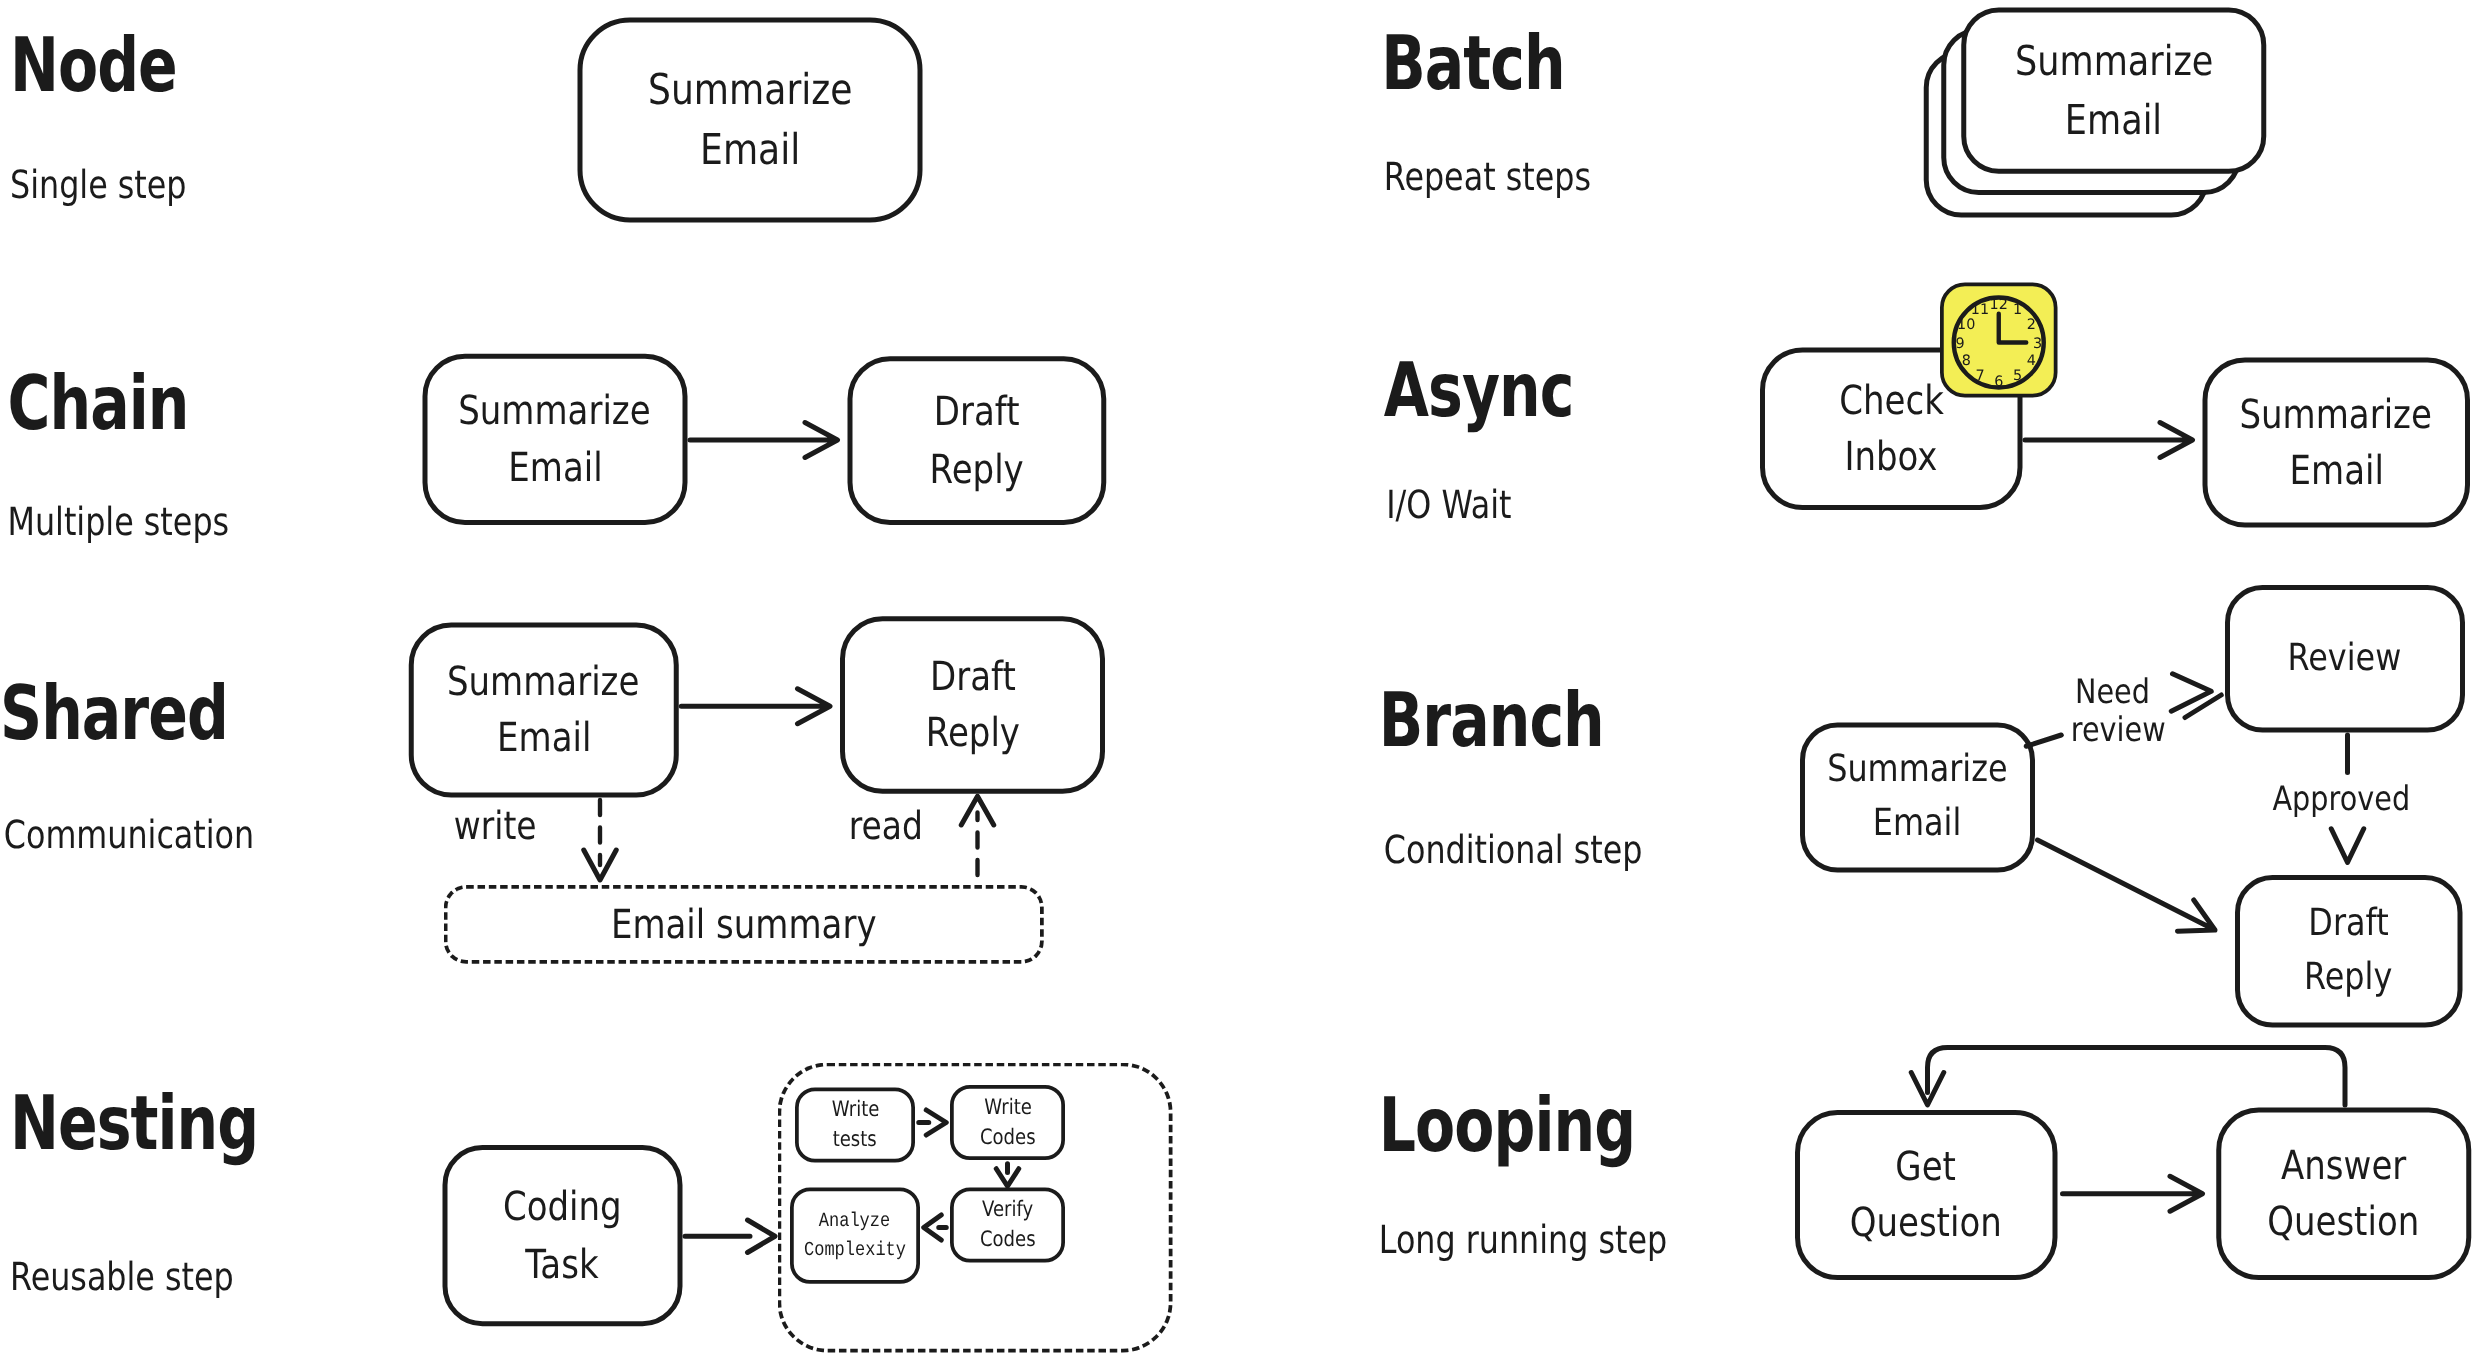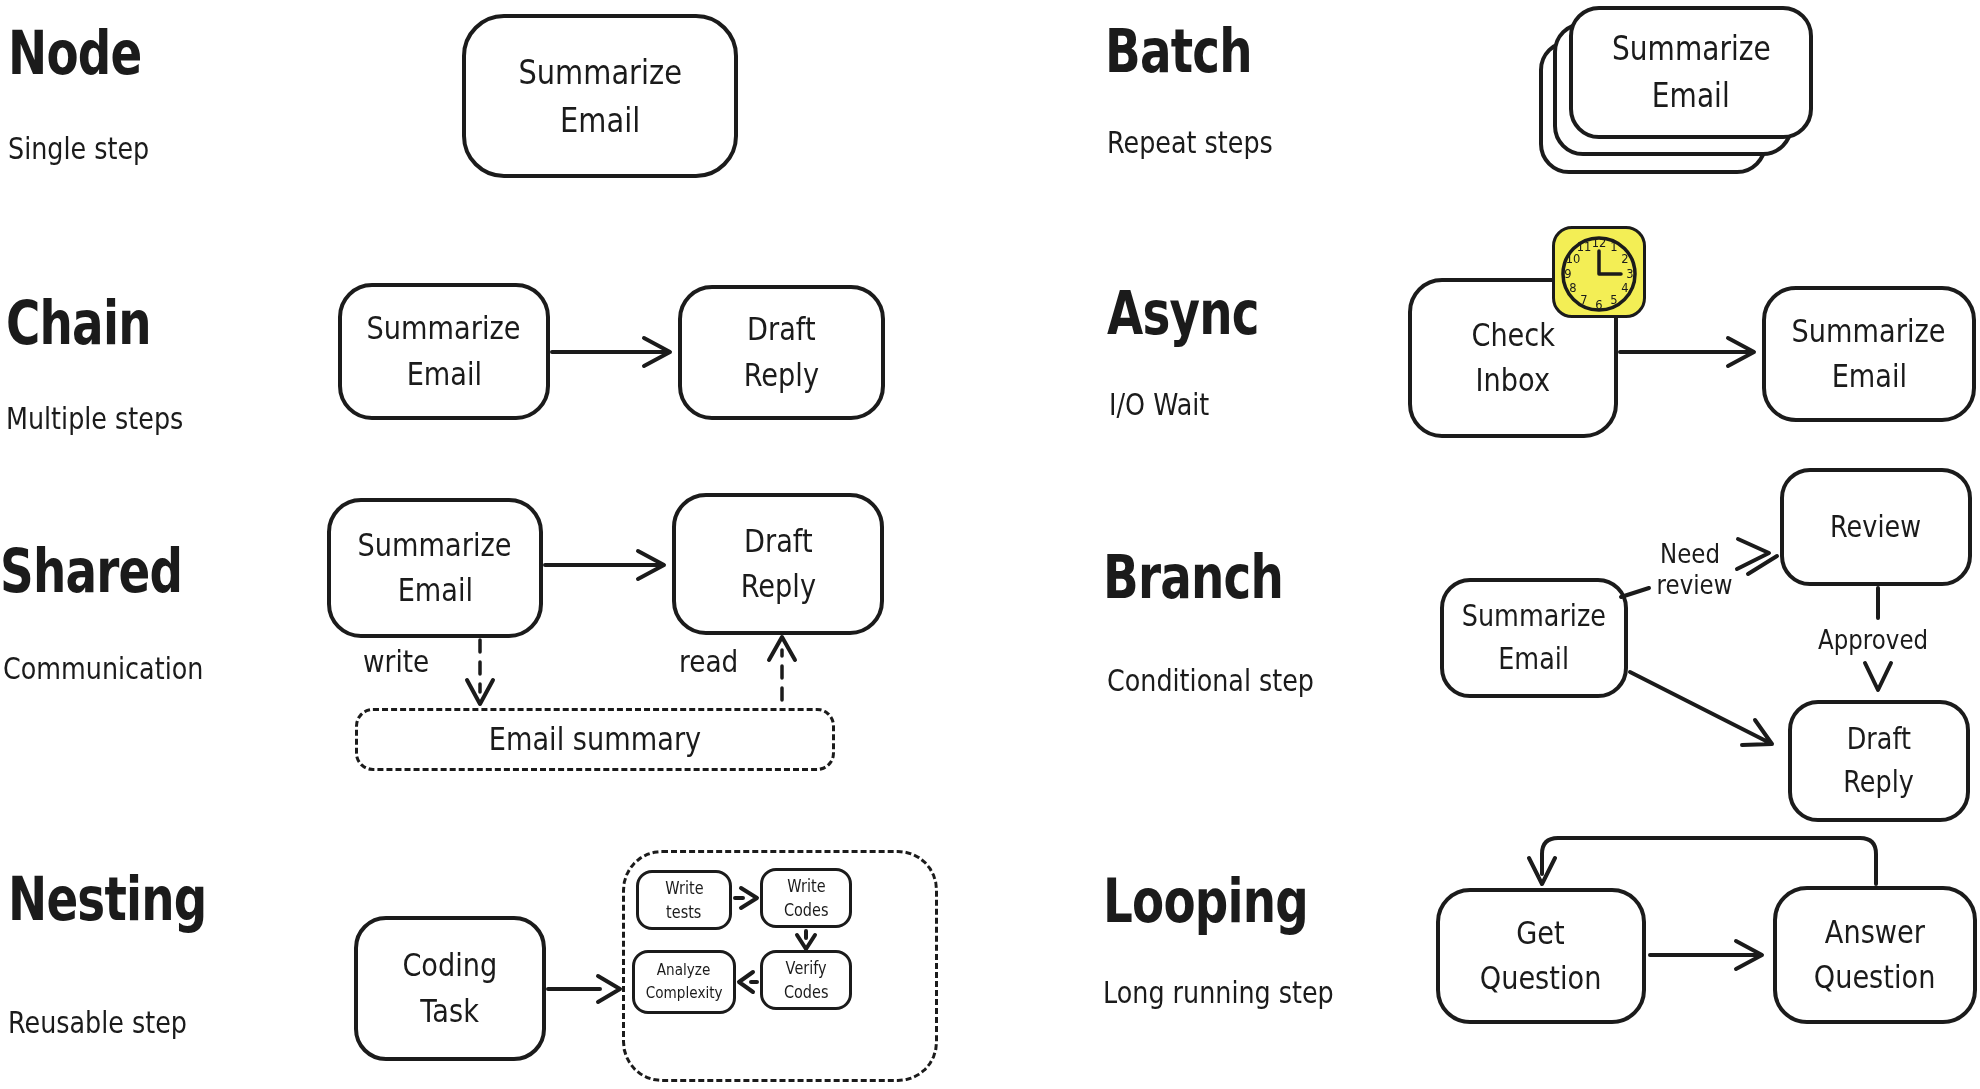--- a/index.html
+++ b/index.html
@@ -97,41 +97,41 @@
     <span>tests</span>
   </div>
   <div class="box" style="left:760px;top:868px;width:92px;height:60px;border-radius:16px;font-size:17px;border-width:3px;">
     <span>Write</span>
     <span>Codes</span>
   </div>
   <div class="box" style="left:760px;top:950px;width:92px;height:60px;border-radius:16px;font-size:17px;border-width:3px;">
     <span>Verify</span>
     <span>Codes</span>
   </div>
-  <div class="box" style="left:632px;top:950px;width:104px;height:64px;border-radius:16px;font-size:16px;border-width:3px;">
+  <div class="box" style="left:632px;top:950px;width:104px;height:77px;border-radius:16px;font-size:16px;border-width:3px;font-family:Liberation Mono, monospace;">
     <span>Analyze</span>
     <span>Complexity</span>
   </div>
 </div>
 
 <div>
   <div class="title" style="left:1105px;top:16px;">Batch</div>
   <div class="subtitle" style="left:1107px;top:124px;">Repeat steps</div>
   <div class="card" style="left:1539px;top:40px;width:228px;height:134px;"></div>
   <div class="card" style="left:1553px;top:22px;width:240px;height:134px;"></div>
   <div class="box" style="left:1569px;top:6px;width:244px;height:133px;border-radius:30px;font-size:33px;">
     <span>Summarize</span>
     <span>Email</span>
   </div>
 </div>
 
 <div>
   <div class="title" style="left:1107px;top:278px;">Async</div>
   <div class="subtitle" style="left:1109px;top:386px;">I/O Wait</div>
-  <div class="box" style="left:1408px;top:278px;width:210px;height:160px;border-radius:34px;font-size:32px;text-align:right;">
+  <div class="box" style="left:1408px;top:278px;width:210px;height:130px;border-radius:34px;font-size:32px;text-align:right;">
     <span>Check</span>
     <span>Inbox</span>
   </div>
   <div class="clock">
     <svg width="94" height="92" viewBox="0 0 94 92">
       <circle cx="47" cy="48" r="36" fill="none" stroke="#1b1b1b" stroke-width="3.5"></circle>
       <path d="M47 48 L47 25 M47 48 L69 48" stroke="#1b1b1b" stroke-width="3.5" fill="none" stroke-linecap="round"></path>
       <g id="clock-numbers" font-size="11.5" text-anchor="middle" fill="#1b1b1b" font-family="DejaVu Sans, sans-serif">
           <text x="47" y="21">12</text>
           <text x="62" y="25">1</text>

